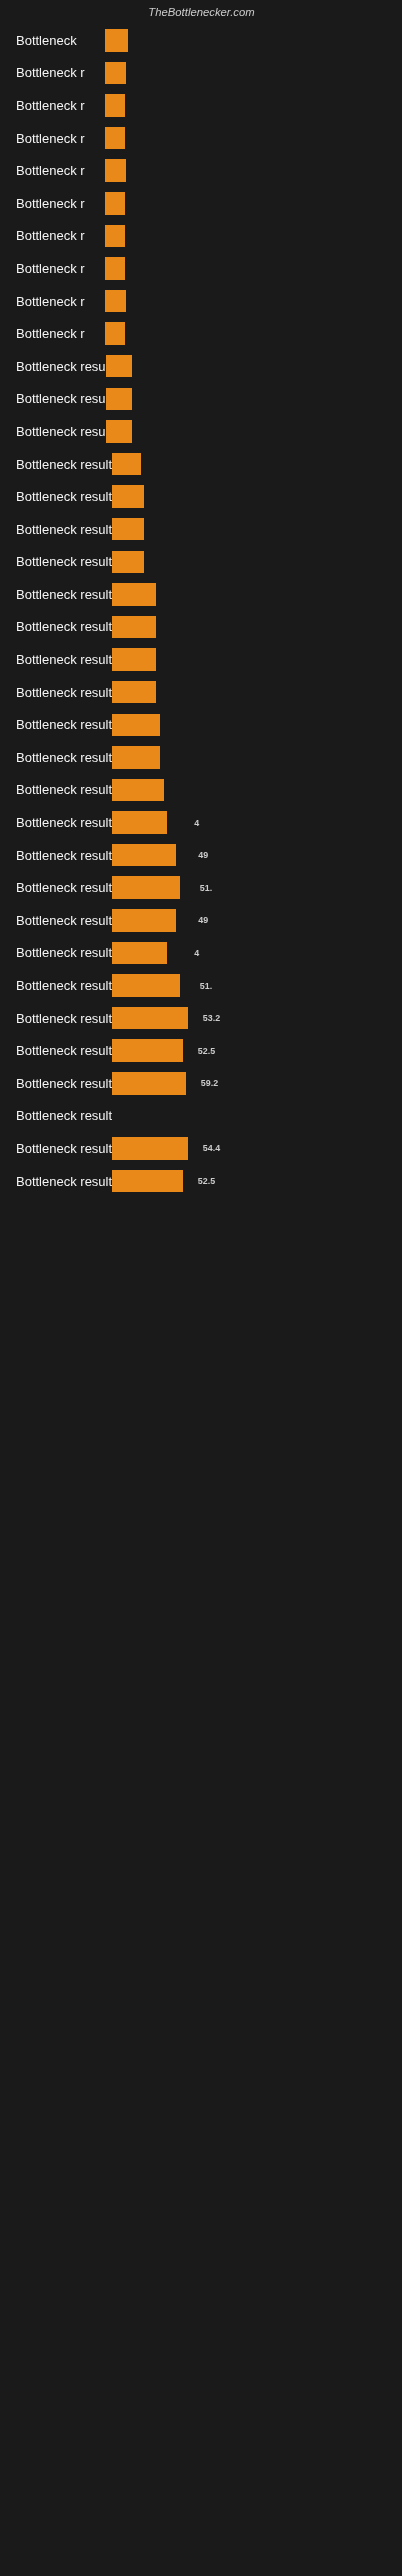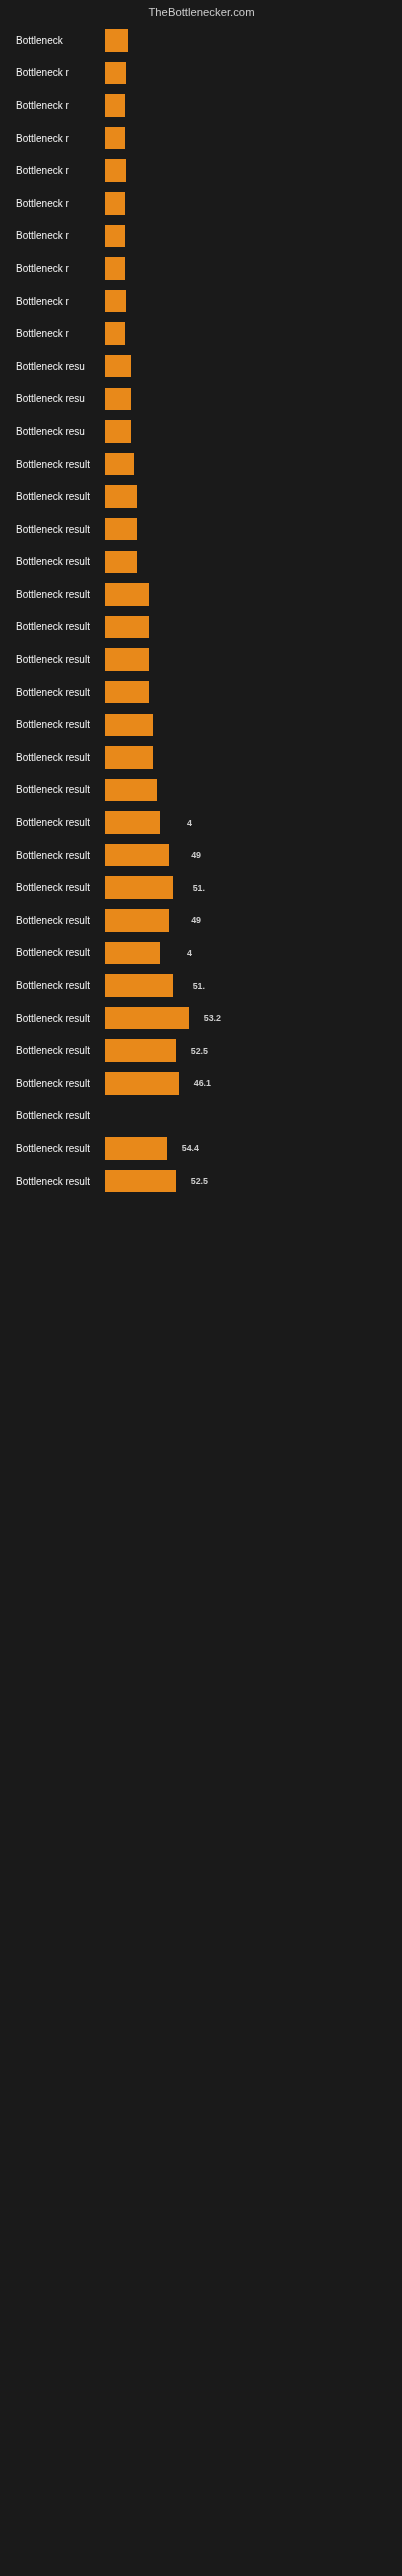--- a/index.html
+++ b/index.html
@@ -12,34 +12,35 @@
       font-family: Arial, sans-serif;
       width: 403px;
       min-height: 2576px;
       position: relative;
     }
     .site-title {
       text-align: center;
       color: #cccccc;
       font-size: 11.3px;
       padding: 6.4px 0;
+      font-style: italic;
     }
     .chart-container {
       padding: 8px 16px;
       padding-top: 0;
     }
     .bar-row {
       display: flex;
       align-items: center;
       margin-bottom: 1.6px;
       height: 31px;
     }
     .bar-label {
       color: #f5f5f5;
-      font-size: 10px;
+      font-size: 13px;
       white-space: nowrap;
       min-width: 89px;
     }
     .bar-wrapper {
       flex: 1;
       display: flex;
       align-items: center;
       height: 100%;
     }
     .bar {
@@ -255,48 +256,48 @@
       <div class="bar-label">Bottleneck result</div>
       <div class="bar-wrapper">
         <div class="bar" style="width: 68px;">
           <span class="bar-value">51.</span>
         </div>
       </div>
     </div>
     <div class="bar-row">
       <div class="bar-label">Bottleneck result</div>
       <div class="bar-wrapper">
-        <div class="bar" style="width: 84px;">
+        <div class="bar" style="width: 76px;">
           <span class="bar-value">53.2</span>
         </div>
       </div>
     </div>
     <div class="bar-row">
       <div class="bar-label">Bottleneck result</div>
       <div class="bar-wrapper">
         <div class="bar" style="width: 71px;">
           <span class="bar-value">52.5</span>
         </div>
       </div>
     </div>
     <div class="bar-row">
       <div class="bar-label">Bottleneck result</div>
       <div class="bar-wrapper">
         <div class="bar" style="width: 74px;">
-          <span class="bar-value">46.1</span>
-        </div>
-      </div>
-    </div>
-    <div class="bar-row">
-      <div class="bar-label">Bottleneck result</div>
-    </div>
-    <div class="bar-row">
-      <div class="bar-label">Bottleneck result</div>
-      <div class="bar-wrapper">
-        <div class="bar" style="width: 62px;">
+          <span class="bar-value">59.2</span>
+        </div>
+      </div>
+    </div>
+    <div class="bar-row">
+      <div class="bar-label">Bottleneck result</div>
+    </div>
+    <div class="bar-row">
+      <div class="bar-label">Bottleneck result</div>
+      <div class="bar-wrapper">
+        <div class="bar" style="width: 76px;">
           <span class="bar-value">54.4</span>
         </div>
       </div>
     </div>
     <div class="bar-row">
       <div class="bar-label">Bottleneck result</div>
       <div class="bar-wrapper">
         <div class="bar" style="width: 71px;">
           <span class="bar-value">52.5</span>
         </div>

